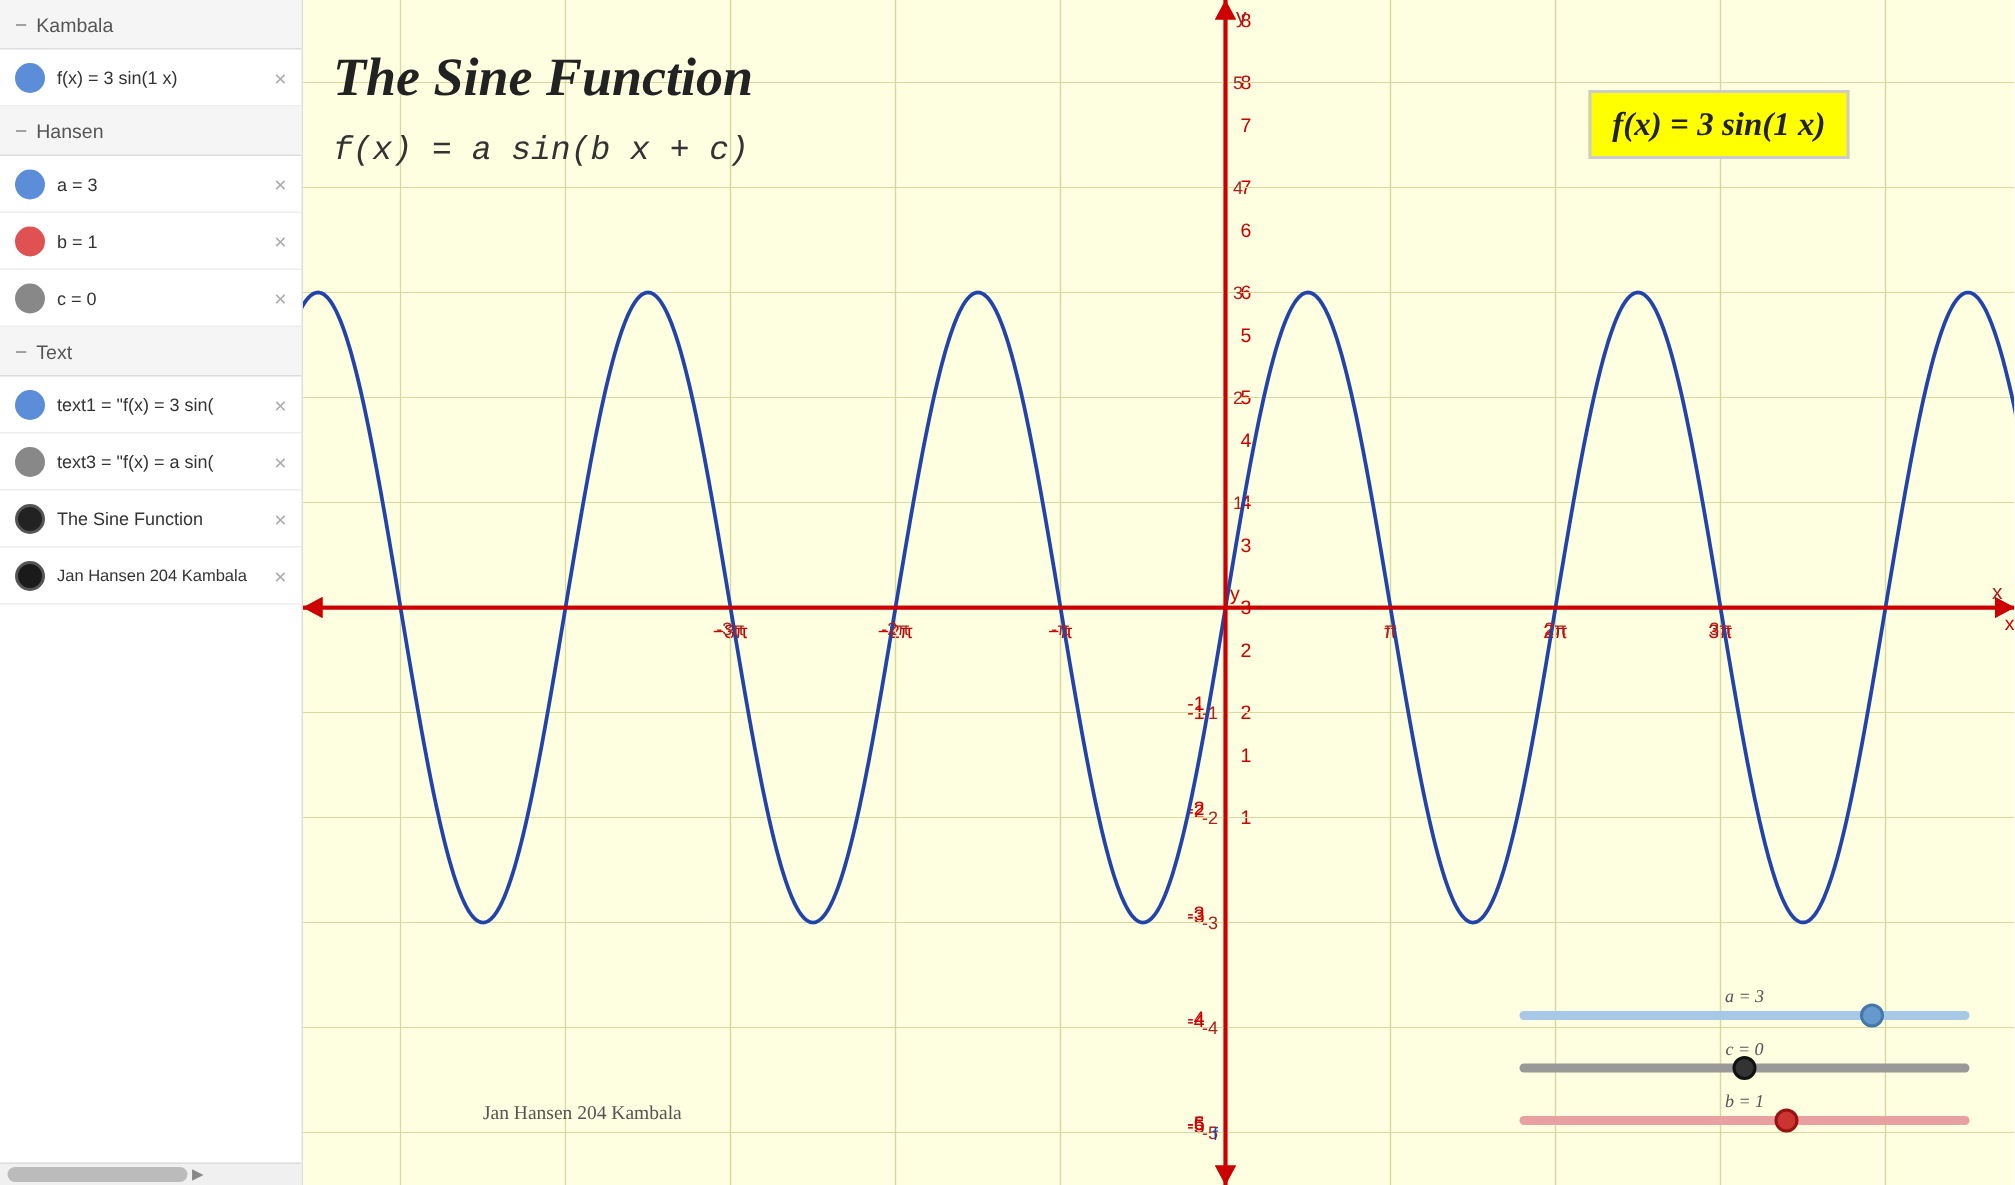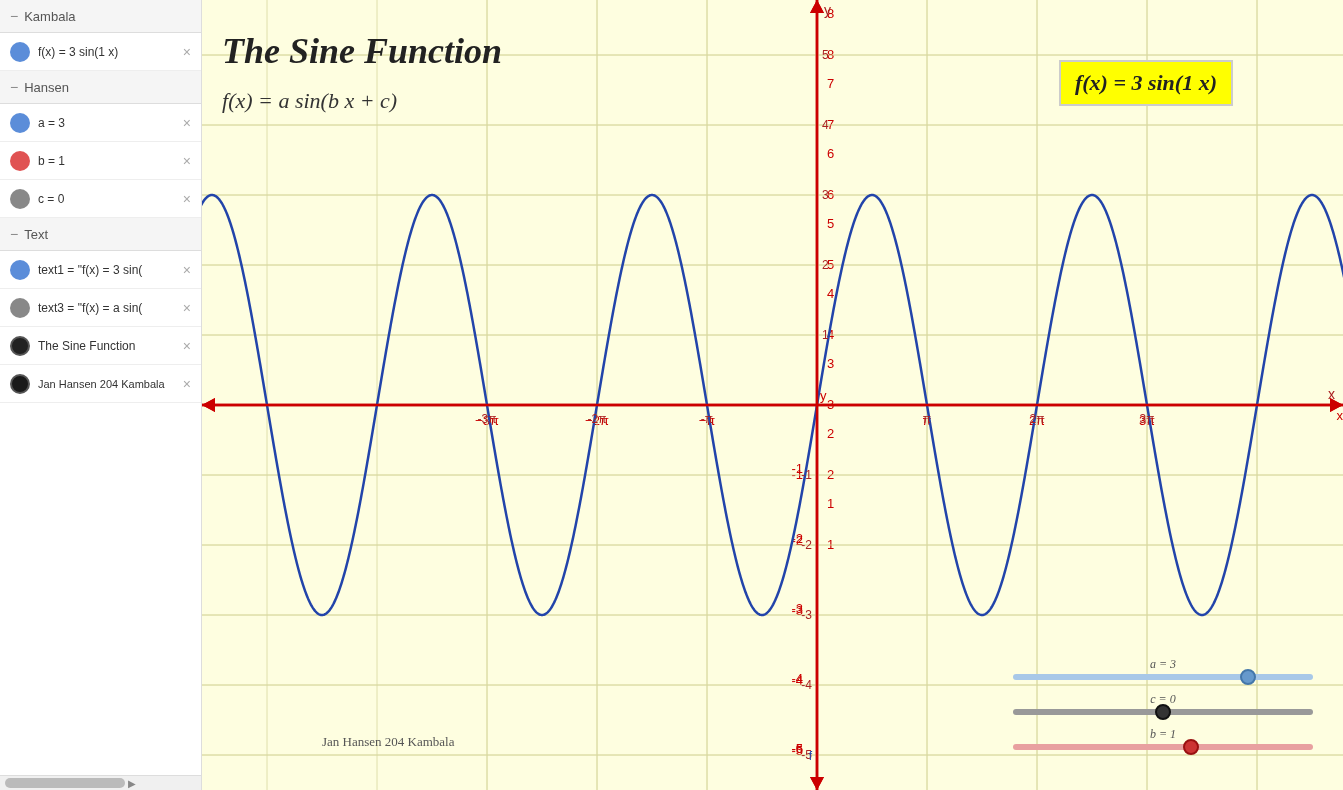--- a/index.html
+++ b/index.html
@@ -301,21 +301,21 @@
 
     <div style="flex:1;"></div>
     <div class="bottom-scrollbar">
       <div class="scrollbar-thumb"></div>
       <span class="scrollbar-arrow">▶</span>
     </div>
   </div>
 
   <div class="graph-area">
     <div class="graph-title">The Sine Function</div>
-    <div class="graph-subtitle" style="font-size:22px;font-family:Liberation Serif, serif;font-style:italic;position:absolute;top:88px;left:20px;text-align:center;">
+    <div class="graph-subtitle" style="font-size:22px;font-family:Liberation Mono, monospace;font-style:italic;position:absolute;top:88px;left:20px;text-align:center;">
       <i>f</i>(<i>x</i>) = <i>a</i> sin(<i>b x</i> + <i>c</i>)
     </div>
     <div class="formula-box">
       <i>f</i>(<i>x</i>) = 3 sin(1 <i>x</i>)
     </div>
 
     <svg class="graph-canvas" viewBox="0 0 1141 790" preserveAspectRatio="none">
 
       <defs>
         <style>

